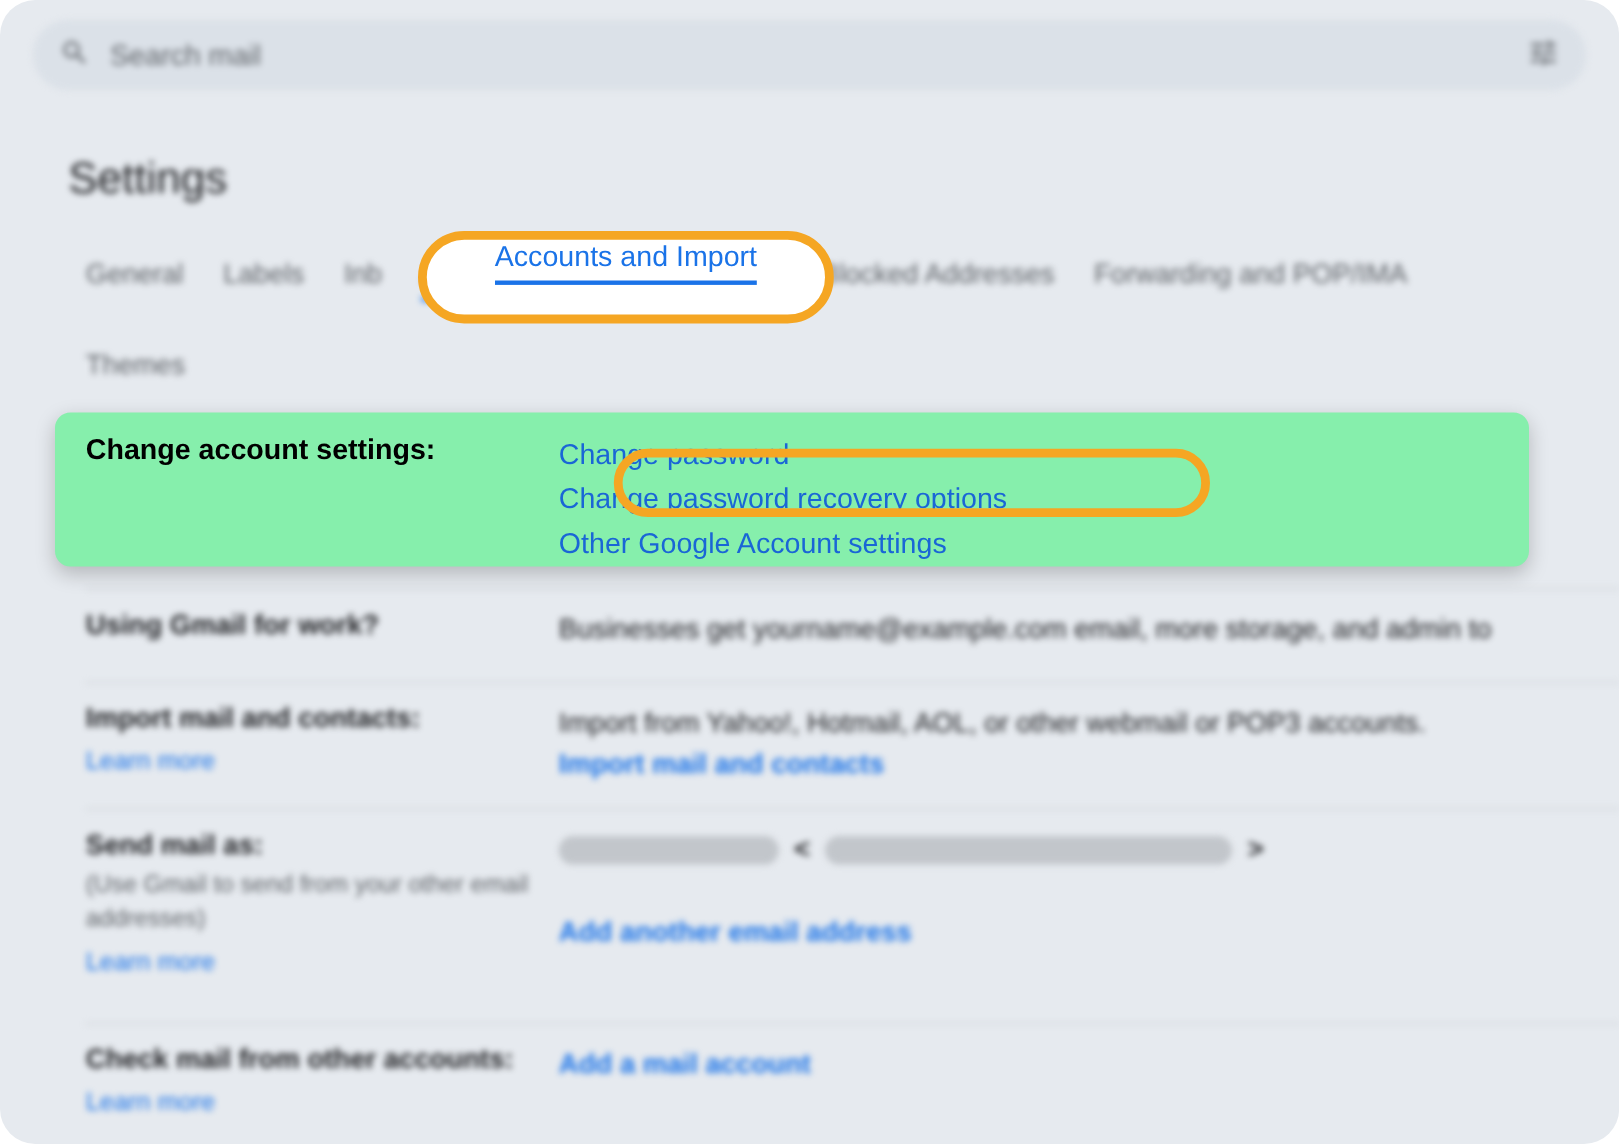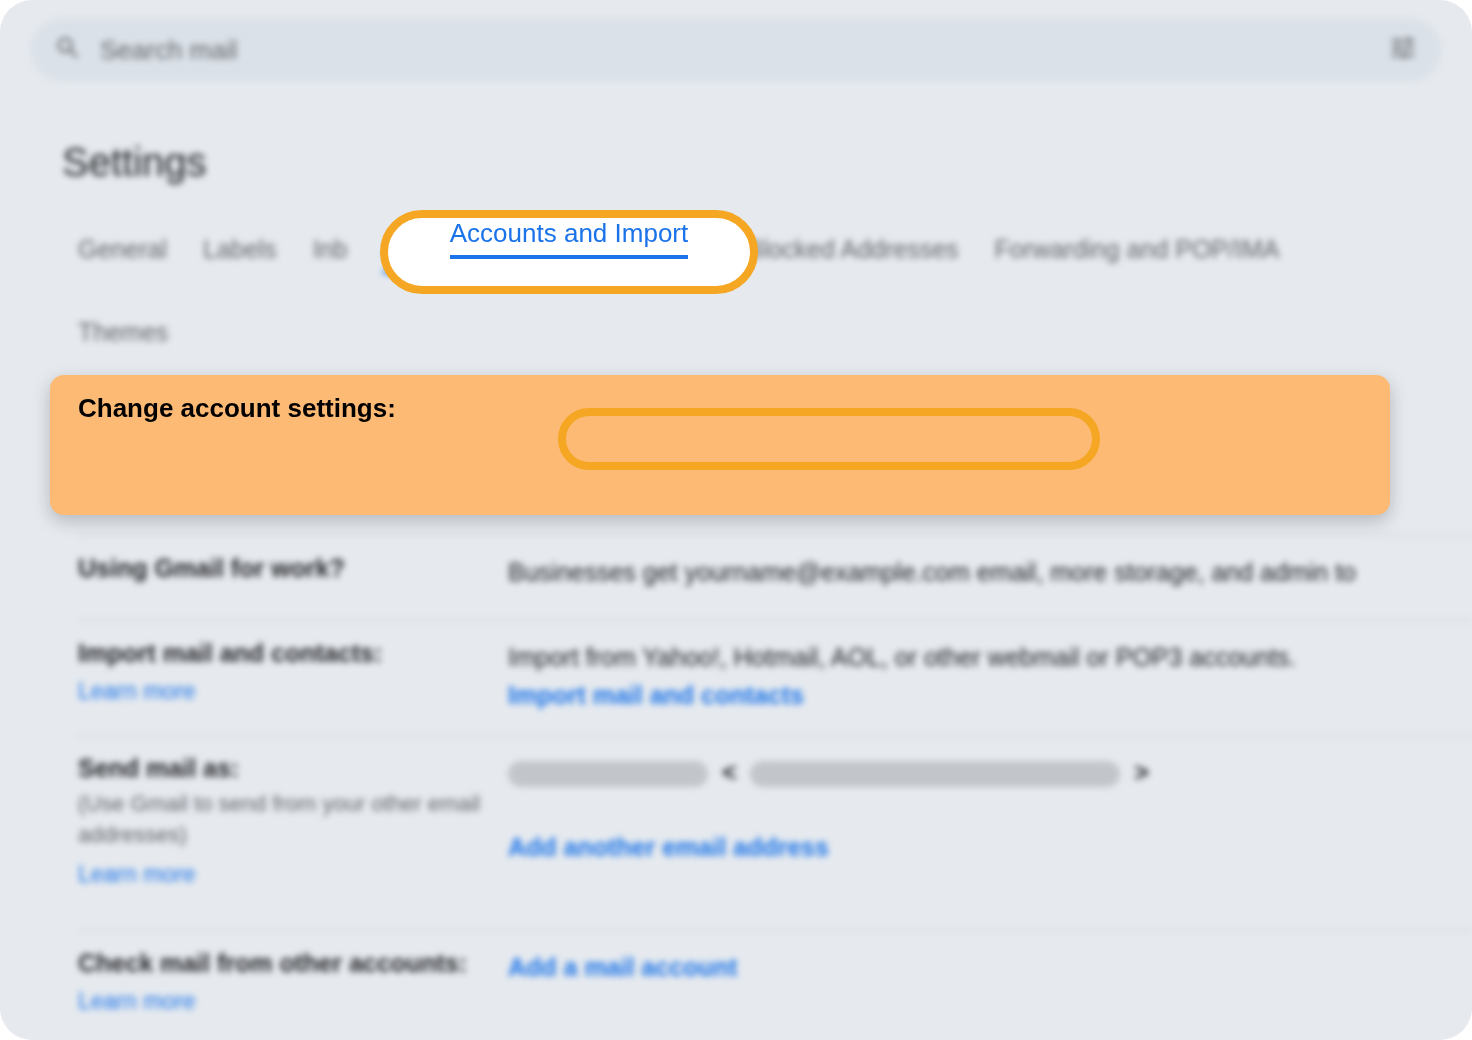--- a/index.html
+++ b/index.html
@@ -137,21 +137,21 @@
     vertical-align: middle;
   }
 
   
   .highlight-section {
     position: absolute;
     top: 375px;
     left: 50px;
     width: 1340px;
     height: 140px;
-    background: #fdba74;
+    background: #86efac;
     border-radius: 14px;
     box-shadow: 0 6px 18px rgba(0,0,0,0.22);
     padding: 18px 28px;
     display: flex;
   }
   .highlight-label {
     width: 430px;
     font-size: 26px;
     font-weight: 700;
     color: #000;
@@ -273,20 +273,25 @@
       </div>
       <div class="row-value">
         <span class="link">Add a mail account</span>
       </div>
     </div>
 
   </div>
 
   <div class="highlight-section">
     <div class="highlight-label">Change account settings:</div>
+    <div class="highlight-links">
+      <a>Change password</a><br>
+      <a>Change password recovery options</a><br>
+      <a>Other Google Account settings</a>
+    </div>
   </div>
 
   <div class="pill pill-tab">
     <span>Accounts and Import</span>
   </div>
   <div class="pill pill-link"></div>
 
 </div>
 
 </body></html>

